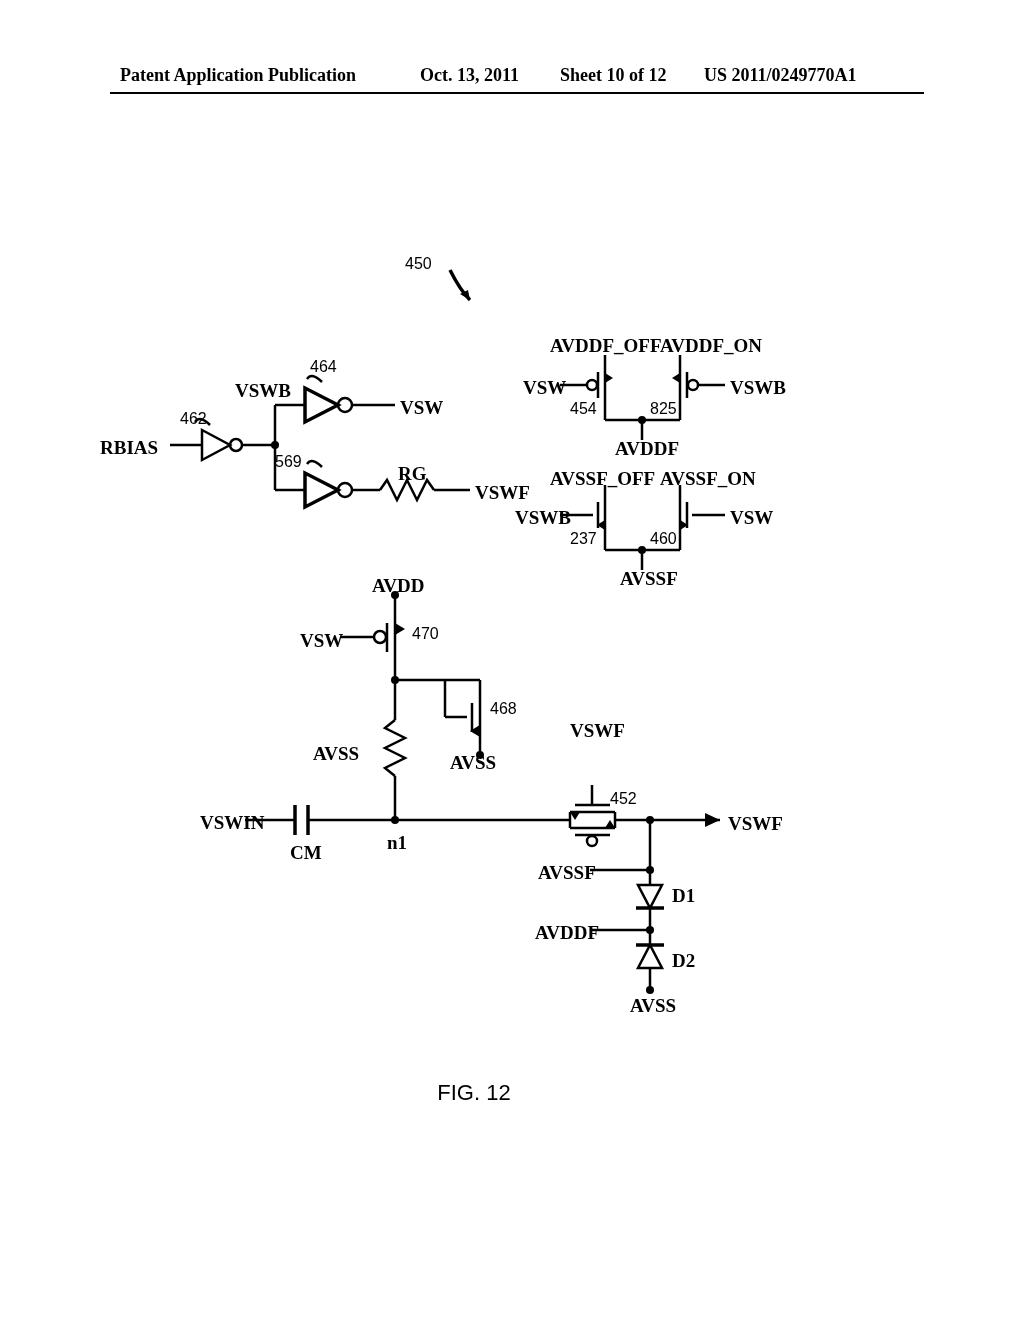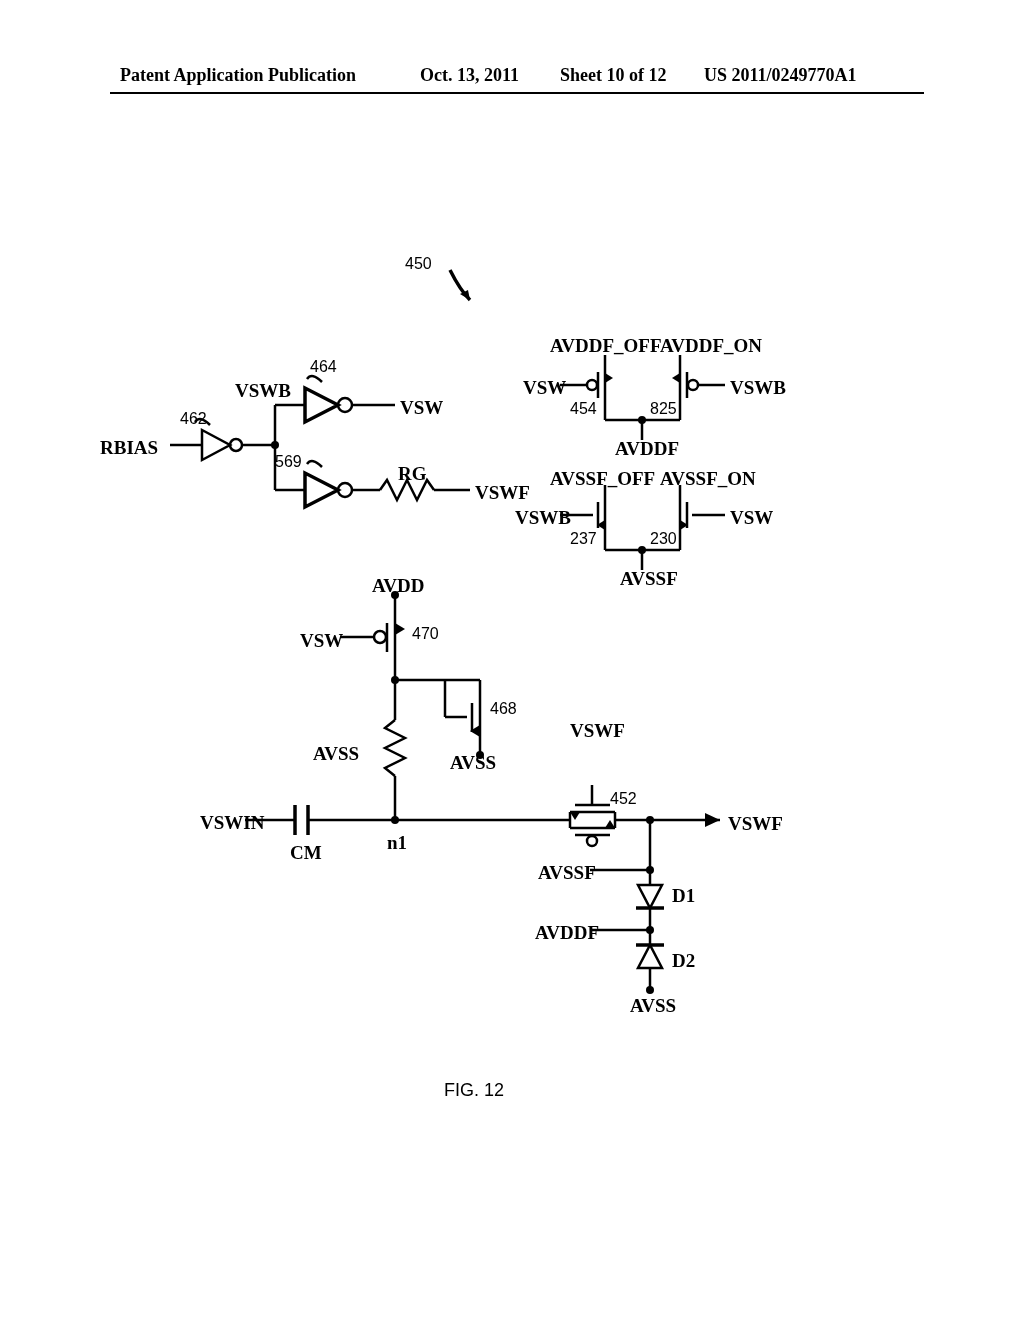--- a/index.html
+++ b/index.html
@@ -60,21 +60,21 @@
     position: absolute;
     font-size: 16px;
     font-family: Arial, sans-serif;
   }
   .figcap {
     position: absolute;
     top: 1080px;
     left: 0;
     width: 948px;
     text-align: center;
-    font-size: 18px;
+    font-size: 22px;
     font-family: Arial, sans-serif;
   }
   svg { position: absolute; top:0; left:0; }
   .wire { stroke: #000; stroke-width: 2.5; fill: none; }
   .thick { stroke: #000; stroke-width: 3.5; fill: none; }
   .fillb { fill: #000; }
   .node { fill: #000; }
 </style>
 </head>
 <body>
@@ -281,21 +281,21 @@
   <div class="label" style="top:117px; left:580px">VSWB</div>
   <div class="refnum" style="top:140px; left:420px">454</div>
   <div class="refnum" style="top:140px; left:500px">825</div>
   <div class="label" style="top:178px; left:465px">AVDDF</div>
 
   <div class="label" style="top:208px; left:400px">AVSSF_OFF</div>
   <div class="label" style="top:208px; left:510px">AVSSF_ON</div>
   <div class="label" style="top:247px; left:365px">VSWB</div>
   <div class="label" style="top:247px; left:580px">VSW</div>
   <div class="refnum" style="top:270px; left:420px">237</div>
-  <div class="refnum" style="top:270px; left:500px">230</div>
+  <div class="refnum" style="top:270px; left:500px">460</div>
   <div class="label" style="top:308px; left:470px">AVSSF</div>
 
   <div class="label" style="top:315px; left:222px">AVDD</div>
   <div class="label" style="top:370px; left:150px">VSW</div>
   <div class="refnum" style="top:365px; left:262px">470</div>
   <div class="refnum" style="top:440px; left:340px">468</div>
   <div class="label" style="top:492px; left:300px">AVSS</div>
   <div class="label" style="top:483px; left:163px">AVSS</div>
 
   <div class="label" style="top:552px; left:50px">VSWIN</div>

